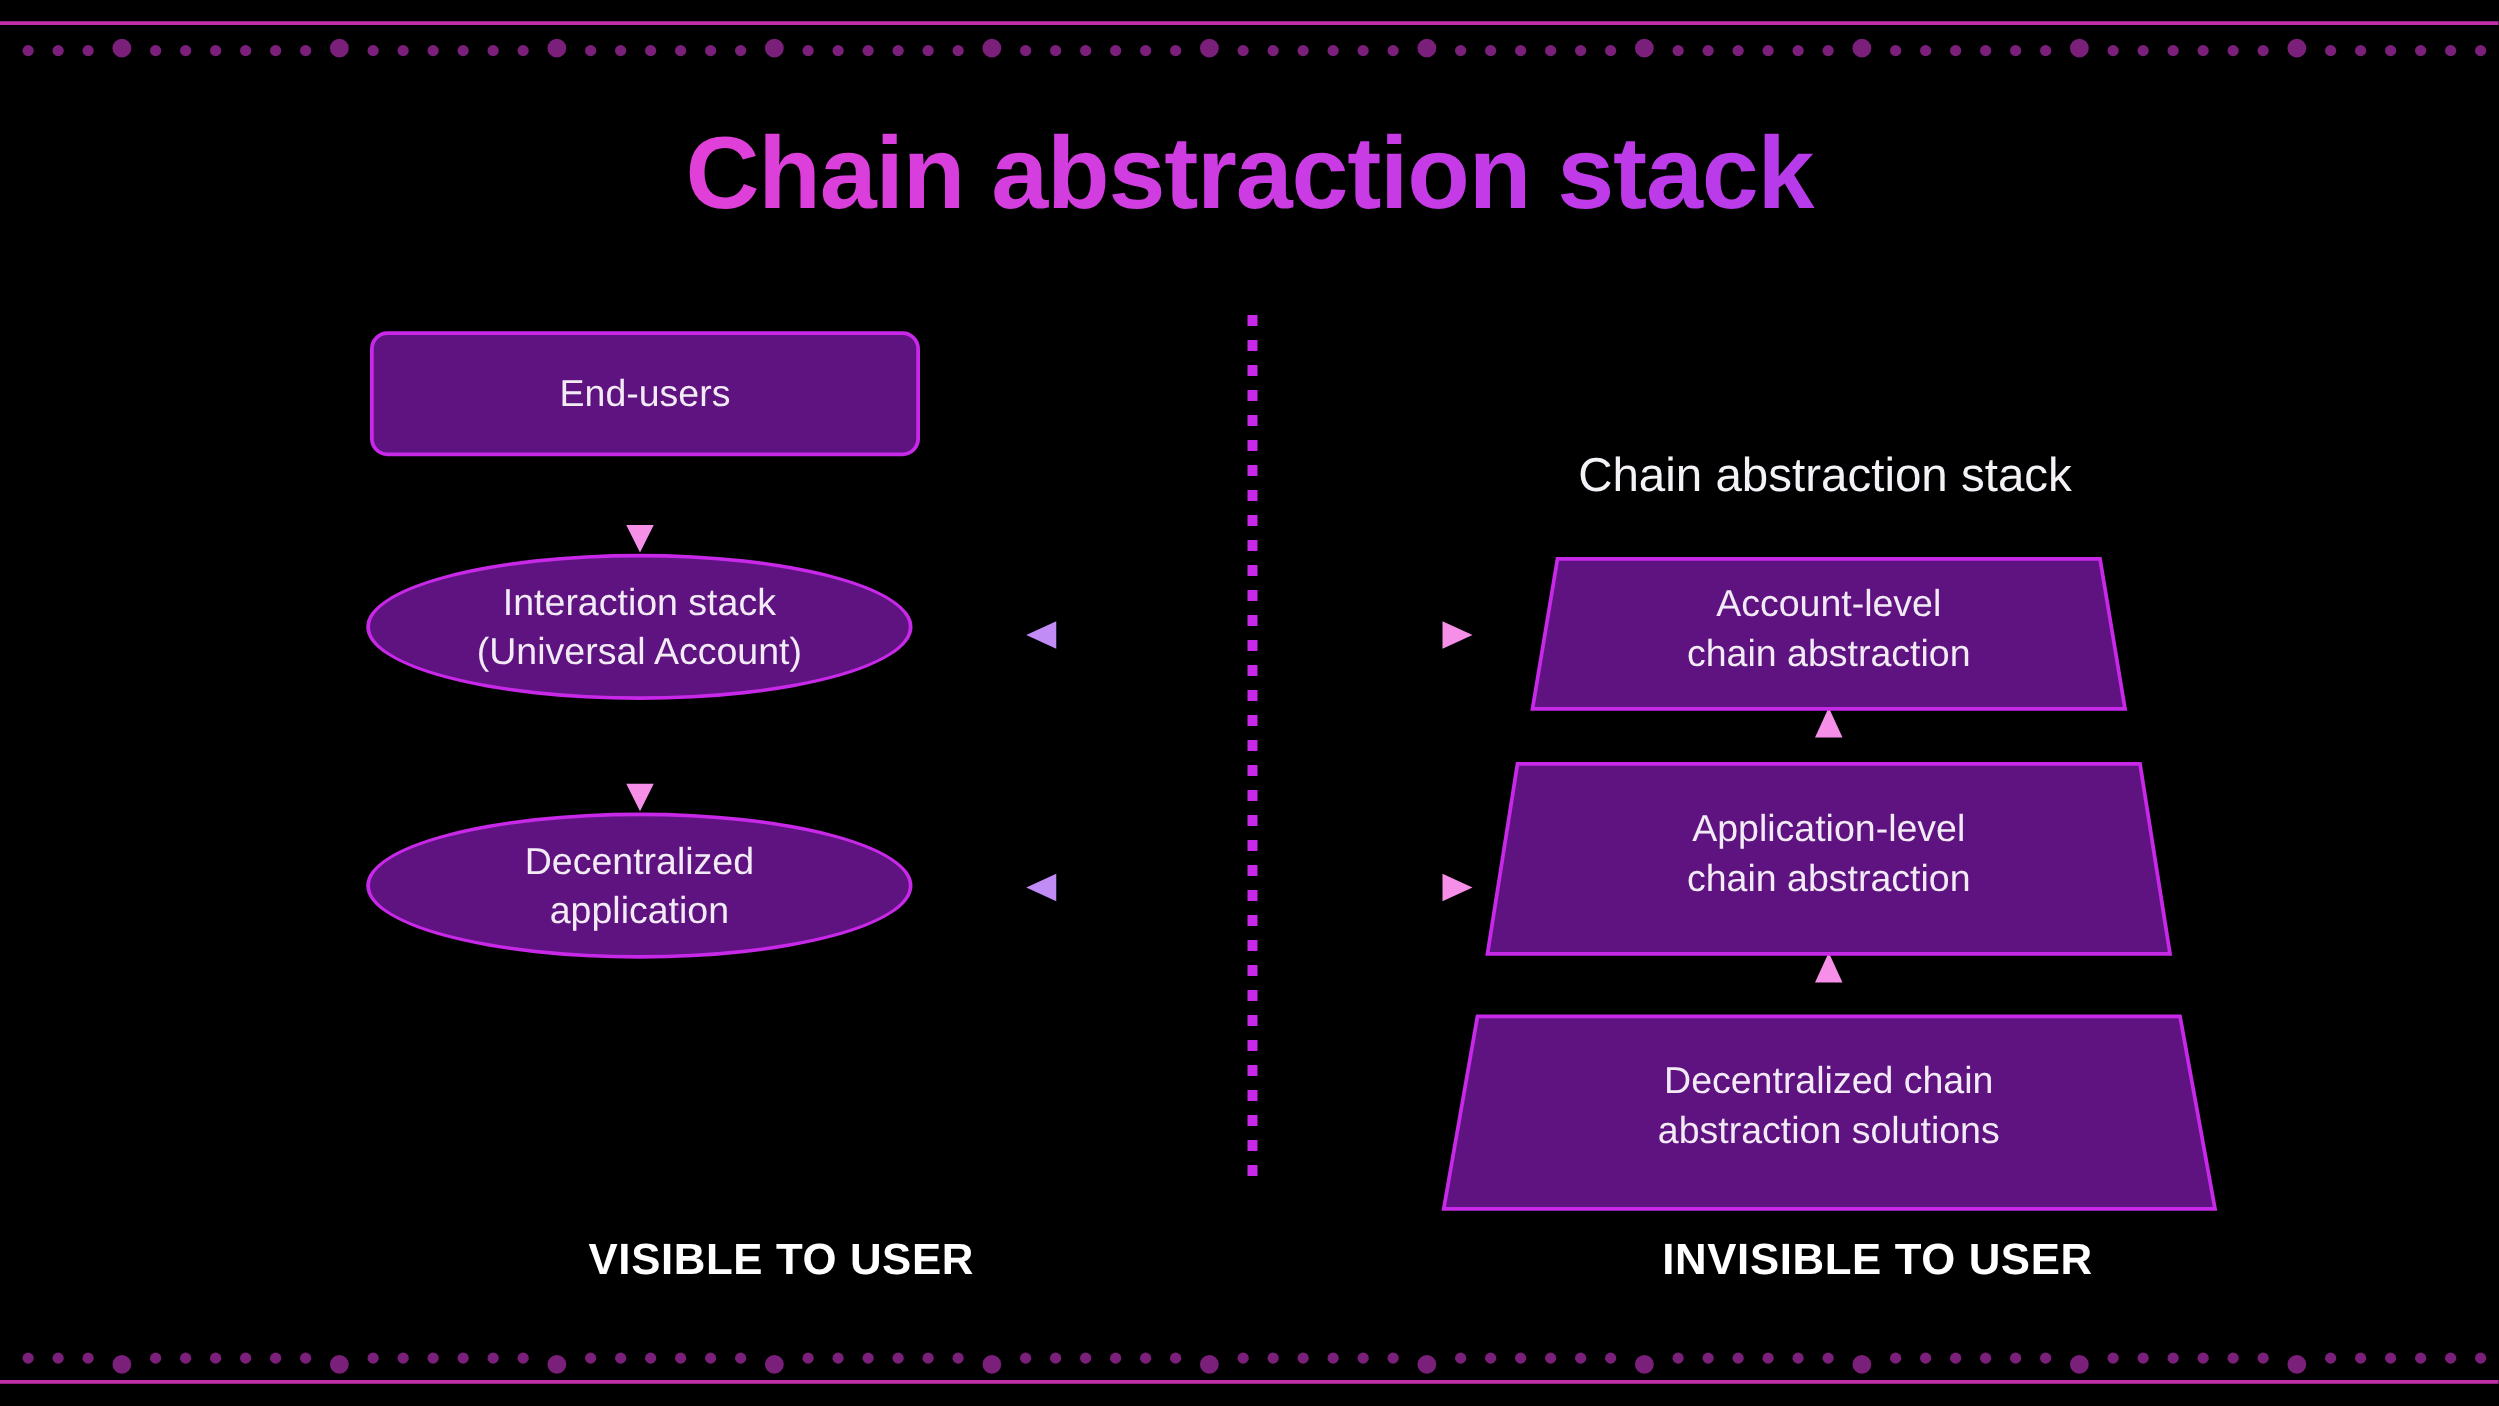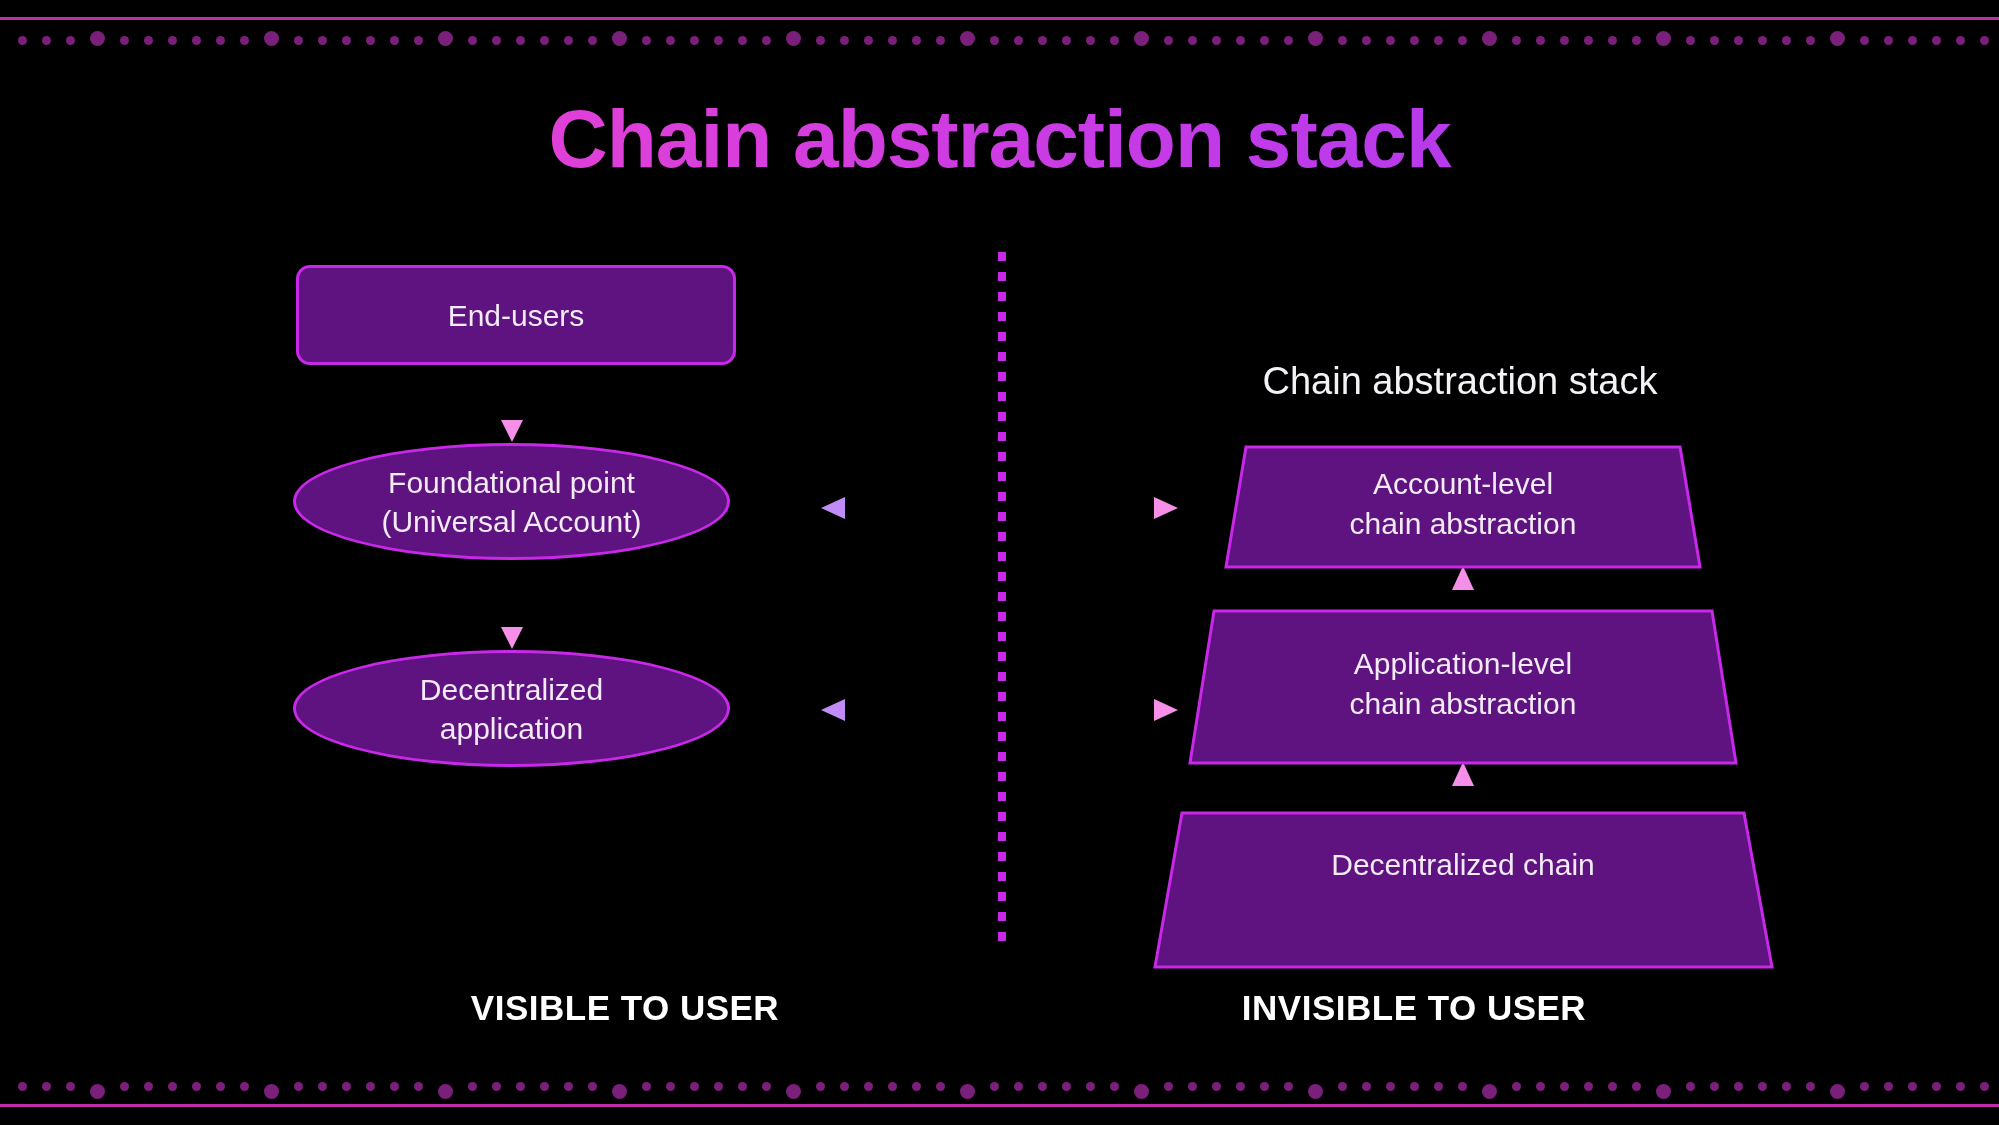--- a/index.html
+++ b/index.html
@@ -79,21 +79,21 @@
     position:absolute; left:1130px; top:360px; width:660px;
     text-align:center; font-size:38px; color:#f5f2f7;
   }
 
   
   .caption {
     position:absolute; font-size:35px; font-weight:bold;
     letter-spacing:0.5px; color:#ffffff; text-align:center;
   }
   .caption.left  { left:230px; top:988px; width:790px; }
-  .caption.right { left:944px; top:988px; width:940px; }
+  .caption.right { left:1032px; top:988px; width:940px; }
 
   
   .divider {
     position:absolute; left:998px; top:252px;
     width:8px; height:695px;
     background:repeating-linear-gradient(
       180deg,#c829e8 0px,#c829e8 9px,transparent 9px,transparent 20px);
   }
 
   
@@ -322,21 +322,21 @@
     <polygon points="1178,710 1154,699 1154,721" fill="#f58fe8"></polygon>
   </g>
 </svg>
 
 <div class="node box-end-users">
   <span>End-users</span>
 </div>
 
 <div class="node ellipse-interaction">
   <span>
-    <span>Foundational point</span><br>
+    <span>Interaction stack</span><br>
     <span>(Universal Account)</span>
   </span>
 </div>
 
 <div class="node ellipse-dapp">
   <span>
     <span>Decentralized</span><br>
     <span>application</span>
   </span>
 </div>
@@ -354,16 +354,17 @@
 <div class="trap-label t1">
   <span>Account-level</span><br>
   <span>chain abstraction</span>
 </div>
 <div class="trap-label t2">
   <span>Application-level</span><br>
   <span>chain abstraction</span>
 </div>
 <div class="trap-label t3">
   <span>Decentralized chain</span><br>
+  <span>abstraction solutions</span>
 </div>
 
 <div class="caption left">VISIBLE TO USER</div>
 <div class="caption right">INVISIBLE TO USER</div>
 
 </body></html>

